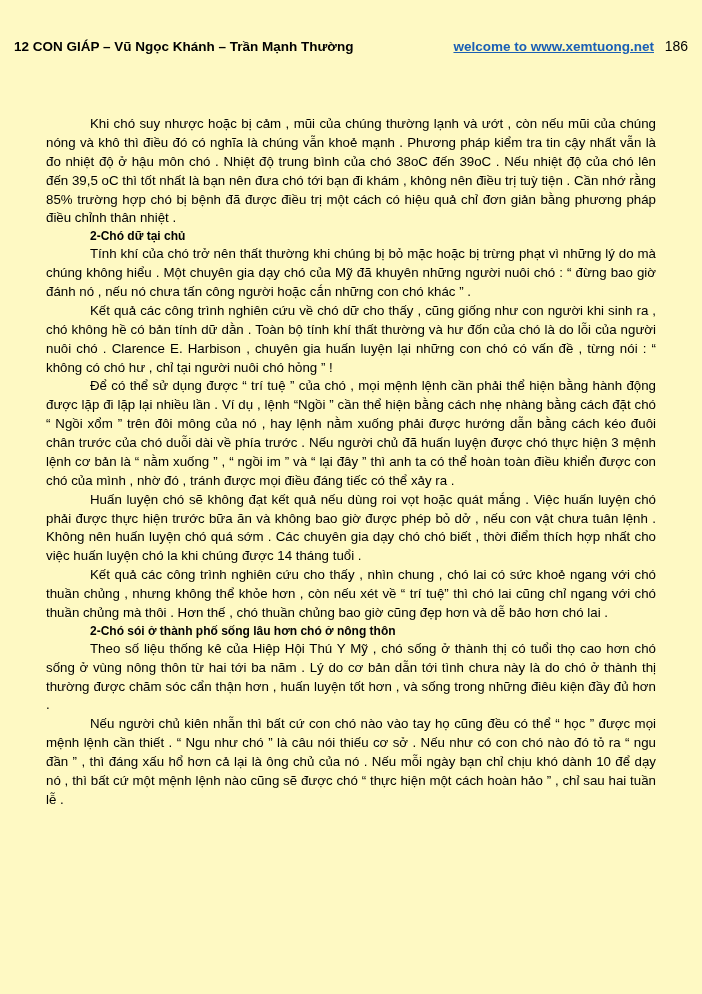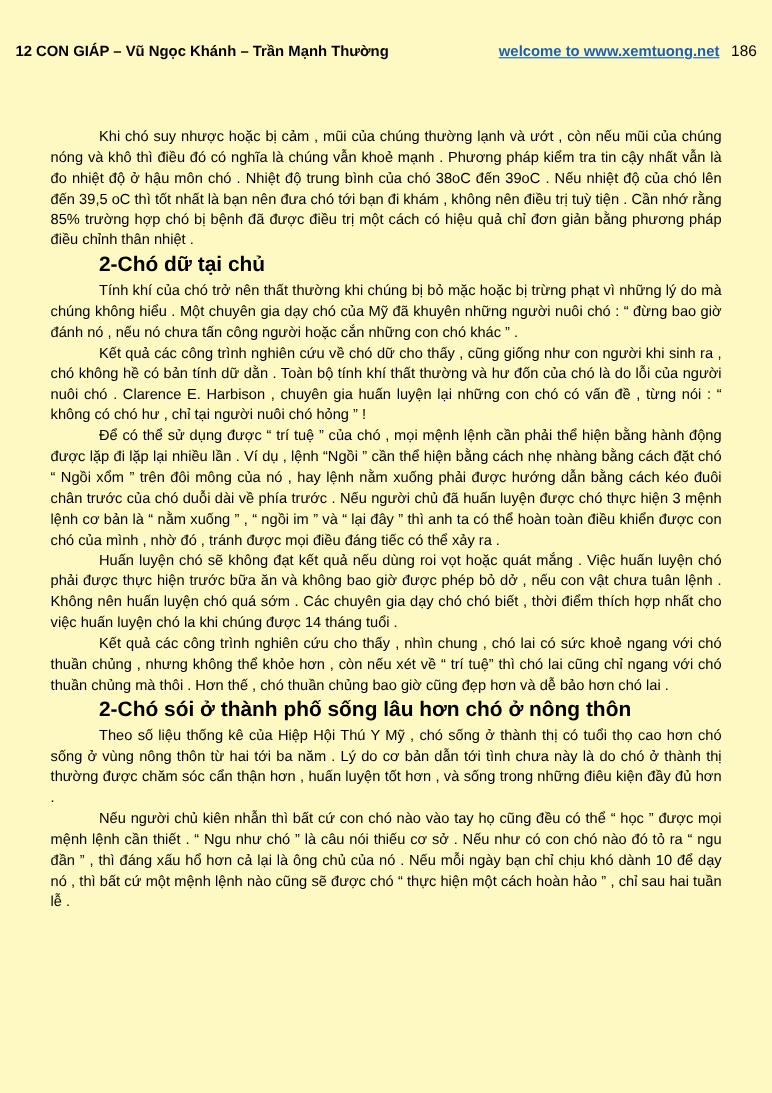--- a/index.html
+++ b/index.html
@@ -54,21 +54,21 @@
     line-height: 1.42;
     text-align: justify;
     margin-top: 47px;
   }
   p {
     margin: 0;
     text-indent: 44px;
   }
   h2 {
     margin: 0;
-    font-size: 19px;
+    font-size: 12px;
     font-weight: bold;
     text-indent: 44px;
     line-height: 1.42;
   }
   .blk {
     margin: 0;
   }
 </style>
 </head>
 <body>

